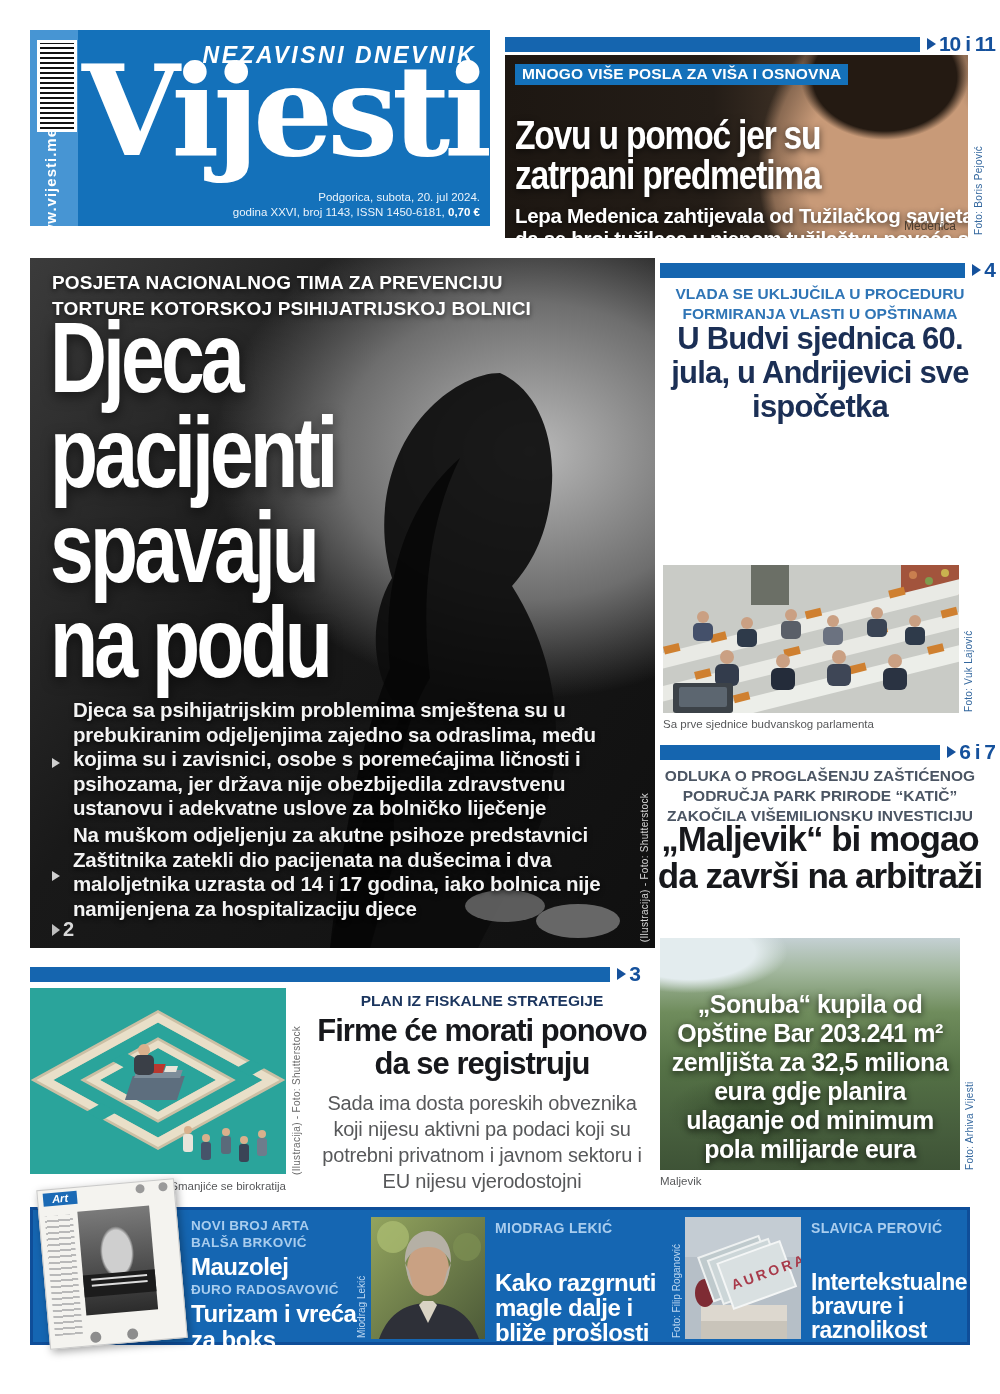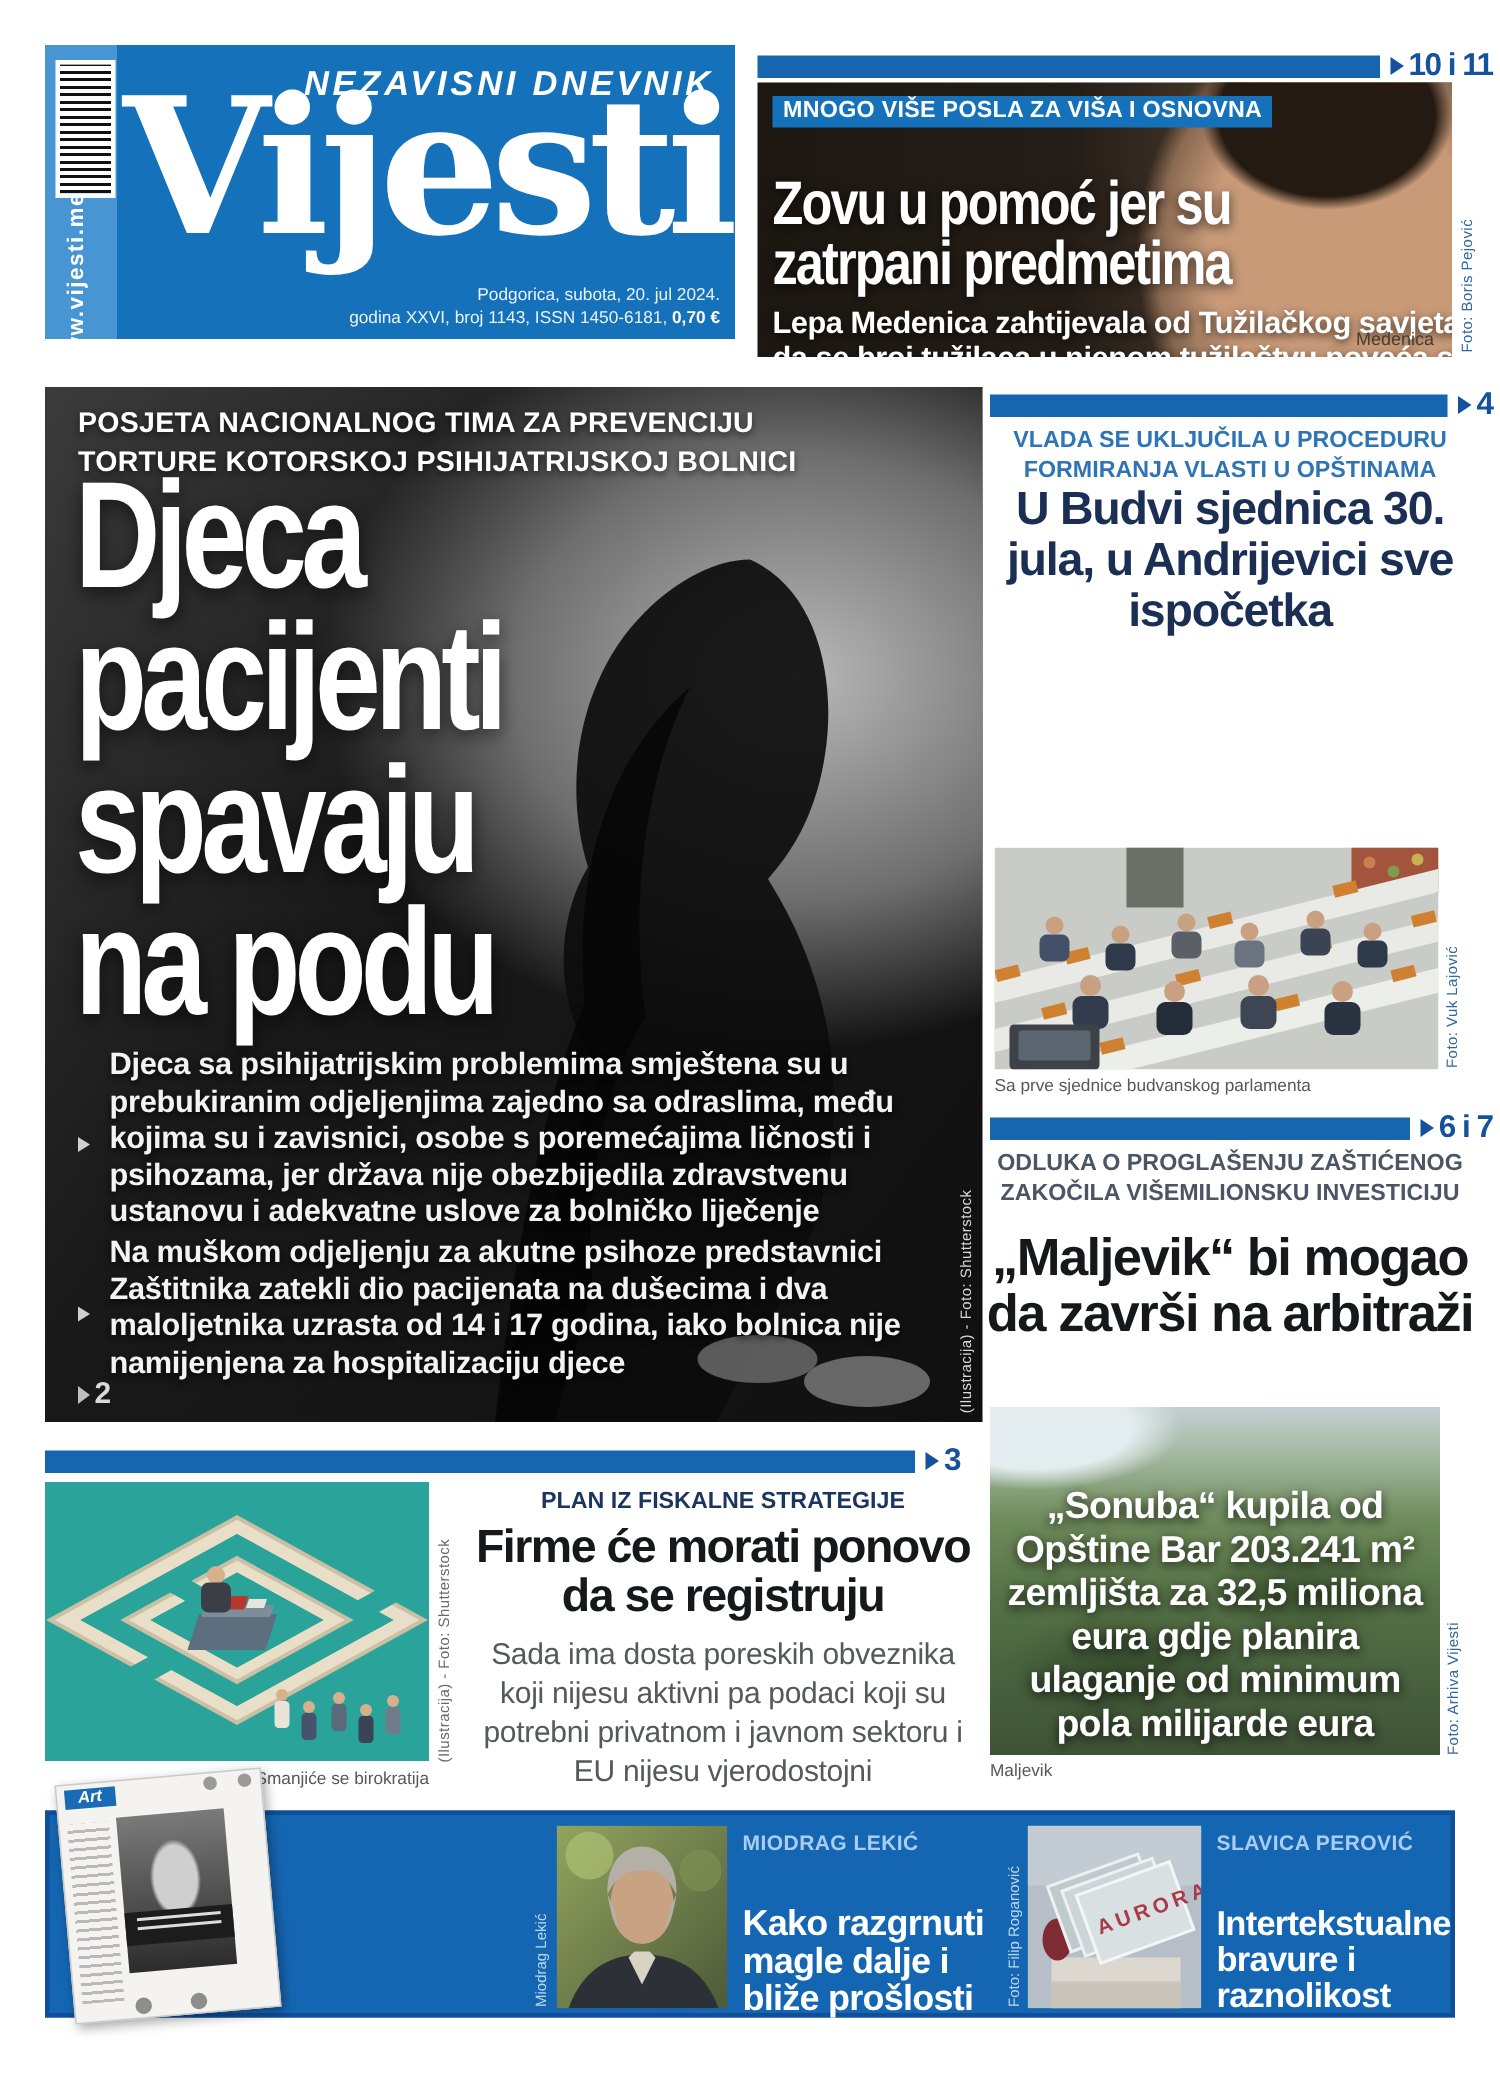--- a/index.html
+++ b/index.html
@@ -205,21 +205,21 @@
     <div class="refnum">
       <span class="tri"></span>
       <span>4</span>
     </div>
   </div>
 
   <div class="abs rc-kicker" style="left:660px;top:284px;width:320px;">
     <div>VLADA SE UKLJUČILA U PROCEDURU</div>
     <div>FORMIRANJA VLASTI U OPŠTINAMA</div>
   </div>
-  <div class="abs rc-head" style="left:655px;top:322px;width:330px;">U Budvi sjednica 30. jula, u Andrijevici sve ispočetka</div>
+  <div class="abs rc-head" style="left:655px;top:322px;width:330px;">U Budvi sjednica 60. jula, u Andrijevici sve ispočetka</div>
 
   <div class="abs parl-photo">
     <svg width="296" height="148" viewBox="0 0 296 148">
       <rect width="296" height="148" fill="#c9cbc6"></rect>
       <rect x="88" y="0" width="38" height="40" fill="#6b6f66"></rect>
       <rect x="238" y="0" width="58" height="30" fill="#a2543c"></rect>
       <circle cx="250" cy="10" r="4" fill="#c97f4f"></circle>
         <circle cx="266" cy="16" r="4" fill="#7f9c4e"></circle>
         <circle cx="282" cy="8" r="4" fill="#c9b24f"></circle>
       <g transform="rotate(-14 148 80)">
@@ -270,20 +270,21 @@
   <div class="abs refbar" style="left:660px;top:740px;width:335px;">
     <div class="bar"></div>
     <div class="refnum">
       <span class="tri"></span>
       <span>6 i 7</span>
     </div>
   </div>
 
   <div class="abs malj-kicker">
     <div>ODLUKA O PROGLAŠENJU ZAŠTIĆENOG</div>
+    <div>PODRUČJA PARK PRIRODE “KATIČ”</div>
     <div>ZAKOČILA VIŠEMILIONSKU INVESTICIJU</div>
   </div>
   <div class="abs malj-head">„Maljevik“ bi mogao da završi na arbitraži</div>
 
   <div class="abs malj-photo">
     <div class="malj-deck">„Sonuba“ kupila od Opštine Bar 203.241 m² zemljišta za 32,5 miliona eura gdje planira ulaganje od minimum pola milijarde eura</div>
   </div>
   <div class="abs caption" style="left:660px;top:1175px;">Maljevik</div>
   <div class="abs vcred" style="left:964px;top:1020px;height:150px;">Foto: Arhiva Vijesti</div>
 
@@ -350,20 +351,27 @@
             <i></i>
             <i></i>
           </div>
       </div>
       <div class="art-dots">
           <b></b>
           <b></b>
         </div>
     </div>
 
+    <div style="position:absolute;left:158px;top:8px;width:166px;">
+      <div class="s-k">NOVI BROJ ARTA</div>
+      <div class="s-k">BALŠA BRKOVIĆ</div>
+      <div class="s-t" style="margin:2px 0 3px;">Mauzolej</div>
+      <div class="s-k">ĐURO RADOSAVOVIĆ</div>
+      <div class="s-t" style="margin-top:2px;">Turizam i vreća za boks</div>
+    </div>
 
     <div class="s-cred" style="left:323px;top:10px;height:118px;">Miodrag Lekić</div>
     <div class="lekic-photo">
       <svg width="114" height="122" viewBox="0 0 114 122">
         <defs>
           <linearGradient id="gbg" x1="0" y1="0" x2="1" y2="1">
             <stop offset="0" stop-color="#93a45e"></stop>
               <stop offset="1" stop-color="#4c5a38"></stop>
           </linearGradient>
         </defs>

